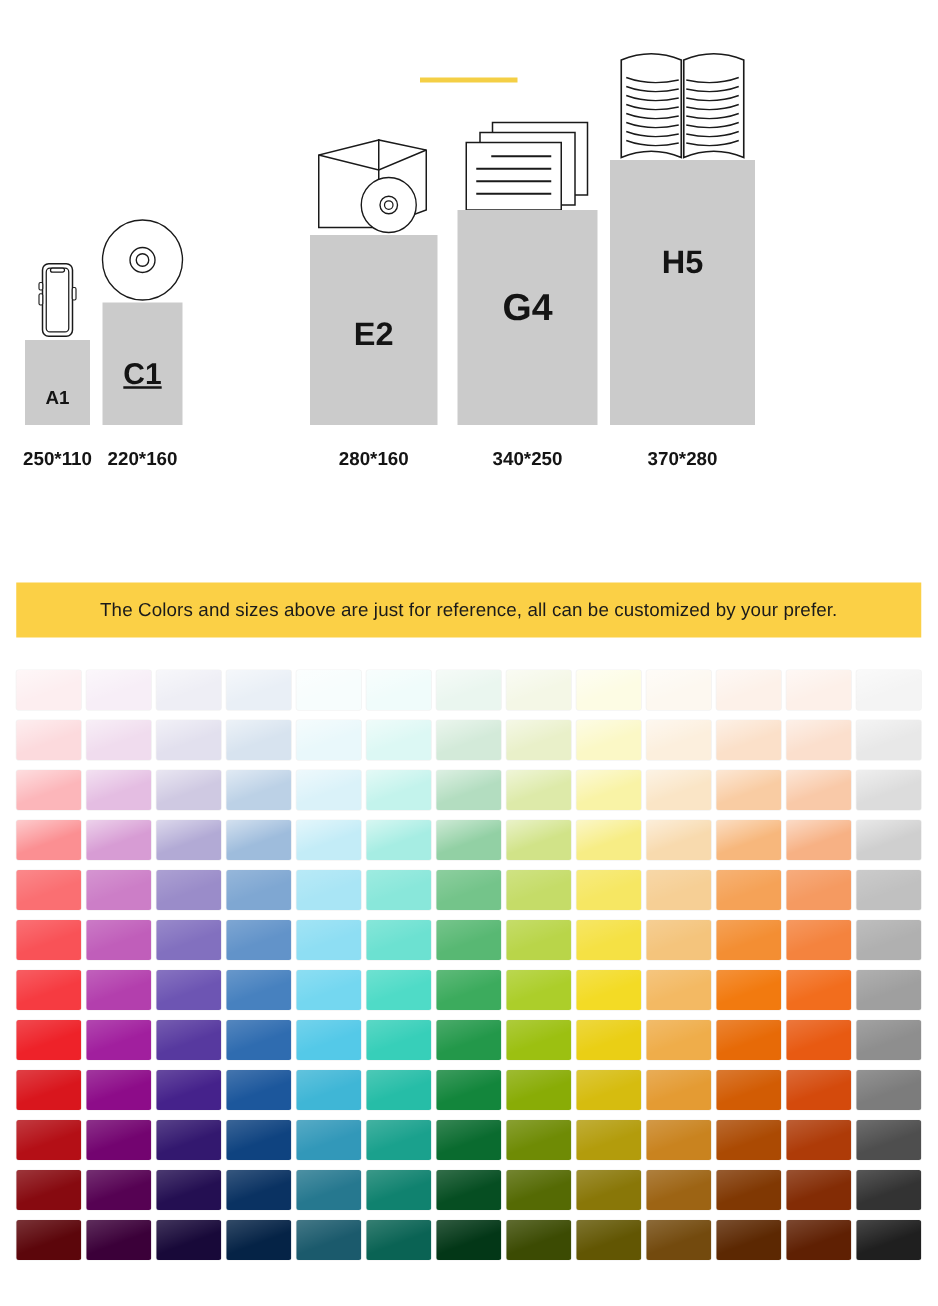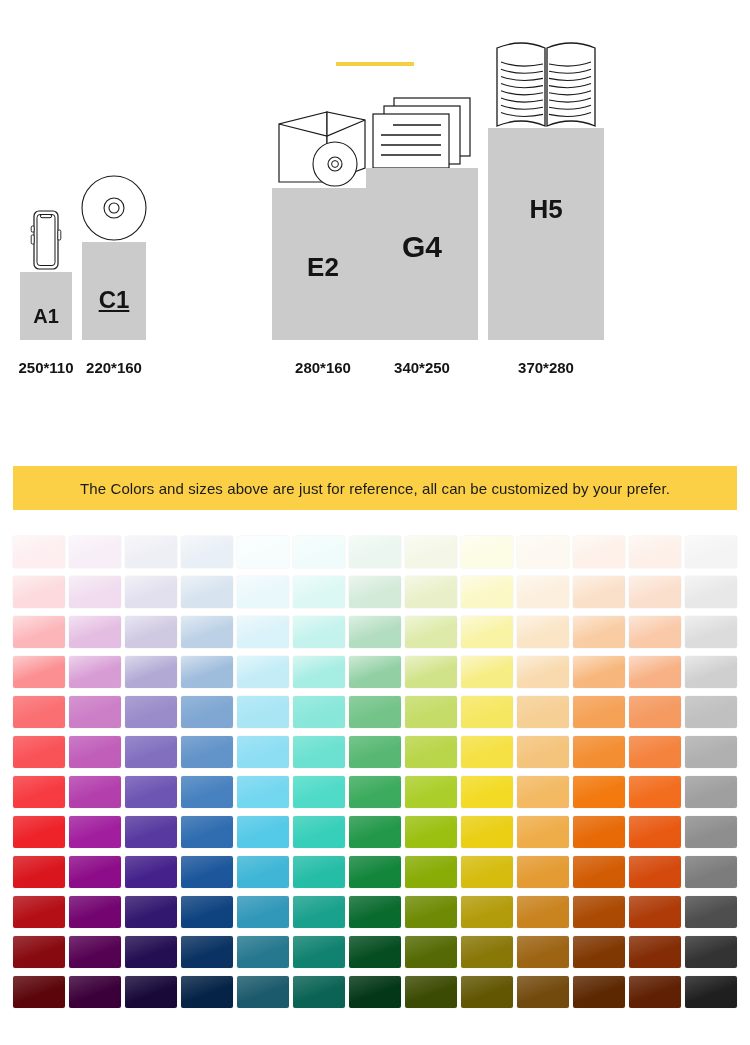--- a/index.html
+++ b/index.html
@@ -124,38 +124,38 @@
         <svg width="40" height="62" viewBox="0 0 40 62">
       <rect x="8" y="1" width="24" height="58" rx="5" fill="#fff" stroke="#1a1a1a" stroke-width="1.2"></rect>
       <rect x="11" y="4.5" width="18" height="51" rx="3" fill="#fff" stroke="#1a1a1a" stroke-width="1"></rect>
       <path d="M16 4.5 h8 a1.6 1.6 0 0 1 1.6 1.6 a1.6 1.6 0 0 1 -1.6 1.6 h-8 a1.6 1.6 0 0 1 -1.6 -1.6 a1.6 1.6 0 0 1 1.6 -1.6 z" fill="#fff" stroke="#1a1a1a" stroke-width="1"></path>
       <rect x="5.2" y="16" width="3" height="6" rx="1.2" fill="#fff" stroke="#1a1a1a" stroke-width="0.9"></rect>
       <rect x="5.2" y="25" width="3" height="9" rx="1.2" fill="#fff" stroke="#1a1a1a" stroke-width="0.9"></rect>
       <rect x="31.8" y="20" width="3" height="10" rx="1.2" fill="#fff" stroke="#1a1a1a" stroke-width="0.9"></rect>
     </svg>
       </div>
       <div class="bag-body" style="height: 68px; background: rgb(203, 203, 203);">
-        <div class="bag-label" style="font-size: 20px; bottom: 14px;">A1</div>
+        <div class="bag-label" style="font-size: 15px; bottom: 14px;">A1</div>
       </div>
       <div class="bag-dim">250*110</div>
     </div>
     <div class="bag" style="left: 82px; width: 64px; height: 98px;">
       <div class="bag-art">
         <svg width="68" height="68" viewBox="0 0 68 68">
       <circle cx="34" cy="34" r="32" fill="#fff" stroke="#1a1a1a" stroke-width="1.1"></circle>
       <circle cx="34" cy="34" r="10" fill="#fff" stroke="#1a1a1a" stroke-width="1.1"></circle>
       <circle cx="34" cy="34" r="5" fill="#fff" stroke="#1a1a1a" stroke-width="1.1"></circle>
     </svg>
       </div>
       <div class="bag-body" style="height: 98px; background: rgb(203, 203, 203);">
         <div class="bag-label" style="font-size: 24px; bottom: 28px; text-decoration: underline;">C1</div>
       </div>
       <div class="bag-dim">220*160</div>
     </div>
-    <div class="bag" style="left: 272px; width: 102px; height: 152px;">
+    <div class="bag" style="left: 248px; width: 102px; height: 152px;">
       <div class="bag-art">
         <svg width="100" height="82" viewBox="0 0 100 82">
       <path d="M6 18 L6 76 L54 76 L54 6 Z" fill="#fff" stroke="#1a1a1a" stroke-width="1.2"></path>
       <path d="M54 6 L54 76 L92 62 L92 14 Z" fill="#fff" stroke="#1a1a1a" stroke-width="1.2"></path>
       <path d="M6 18 L54 30 L92 14" fill="none" stroke="#1a1a1a" stroke-width="1.2"></path>
       <circle cx="62" cy="58" r="22" fill="#fff" stroke="#1a1a1a" stroke-width="1.1"></circle>
       <circle cx="62" cy="58" r="7" fill="#fff" stroke="#1a1a1a" stroke-width="1.1"></circle>
       <circle cx="62" cy="58" r="3.4" fill="#fff" stroke="#1a1a1a" stroke-width="1"></circle>
     </svg>
       </div>

